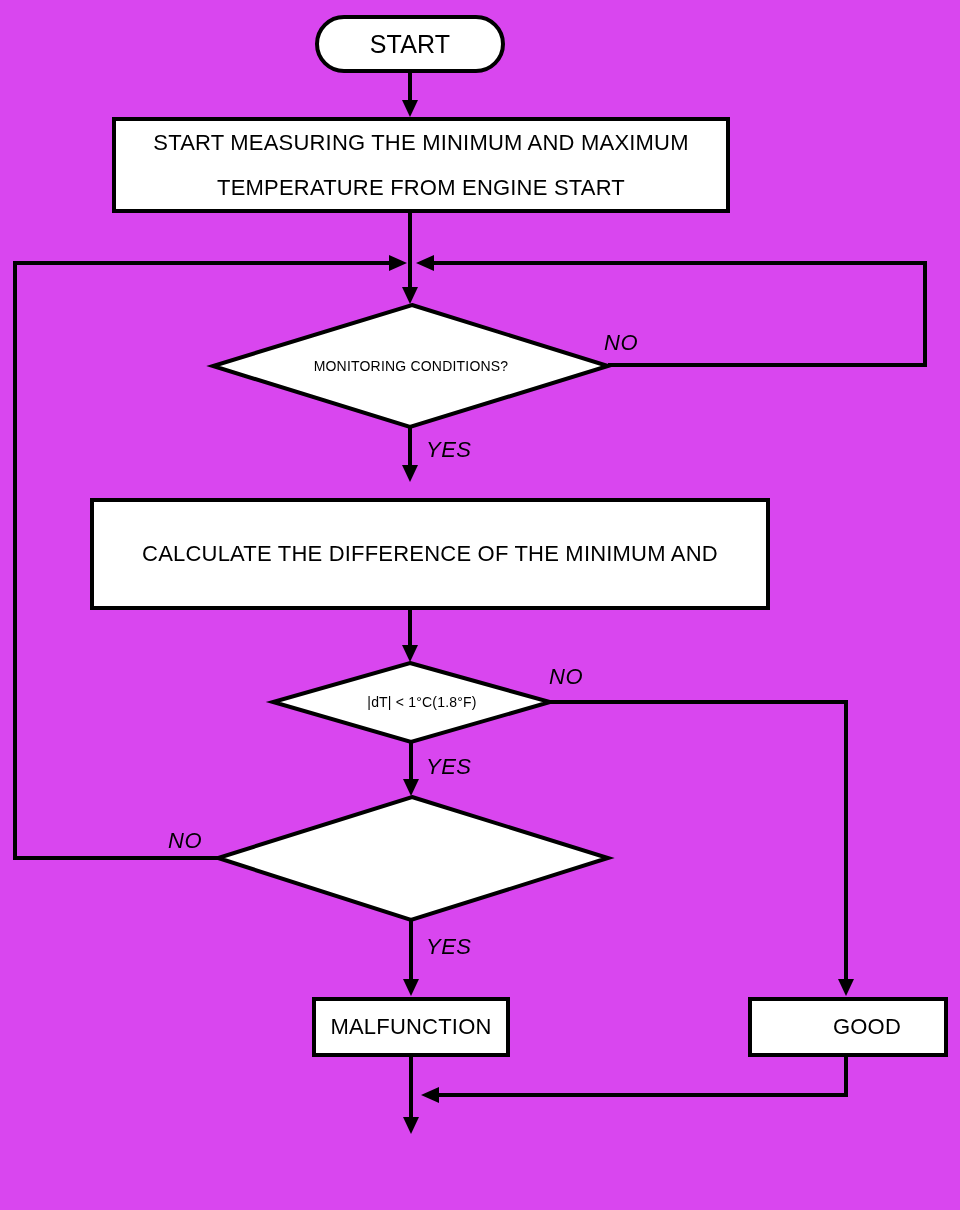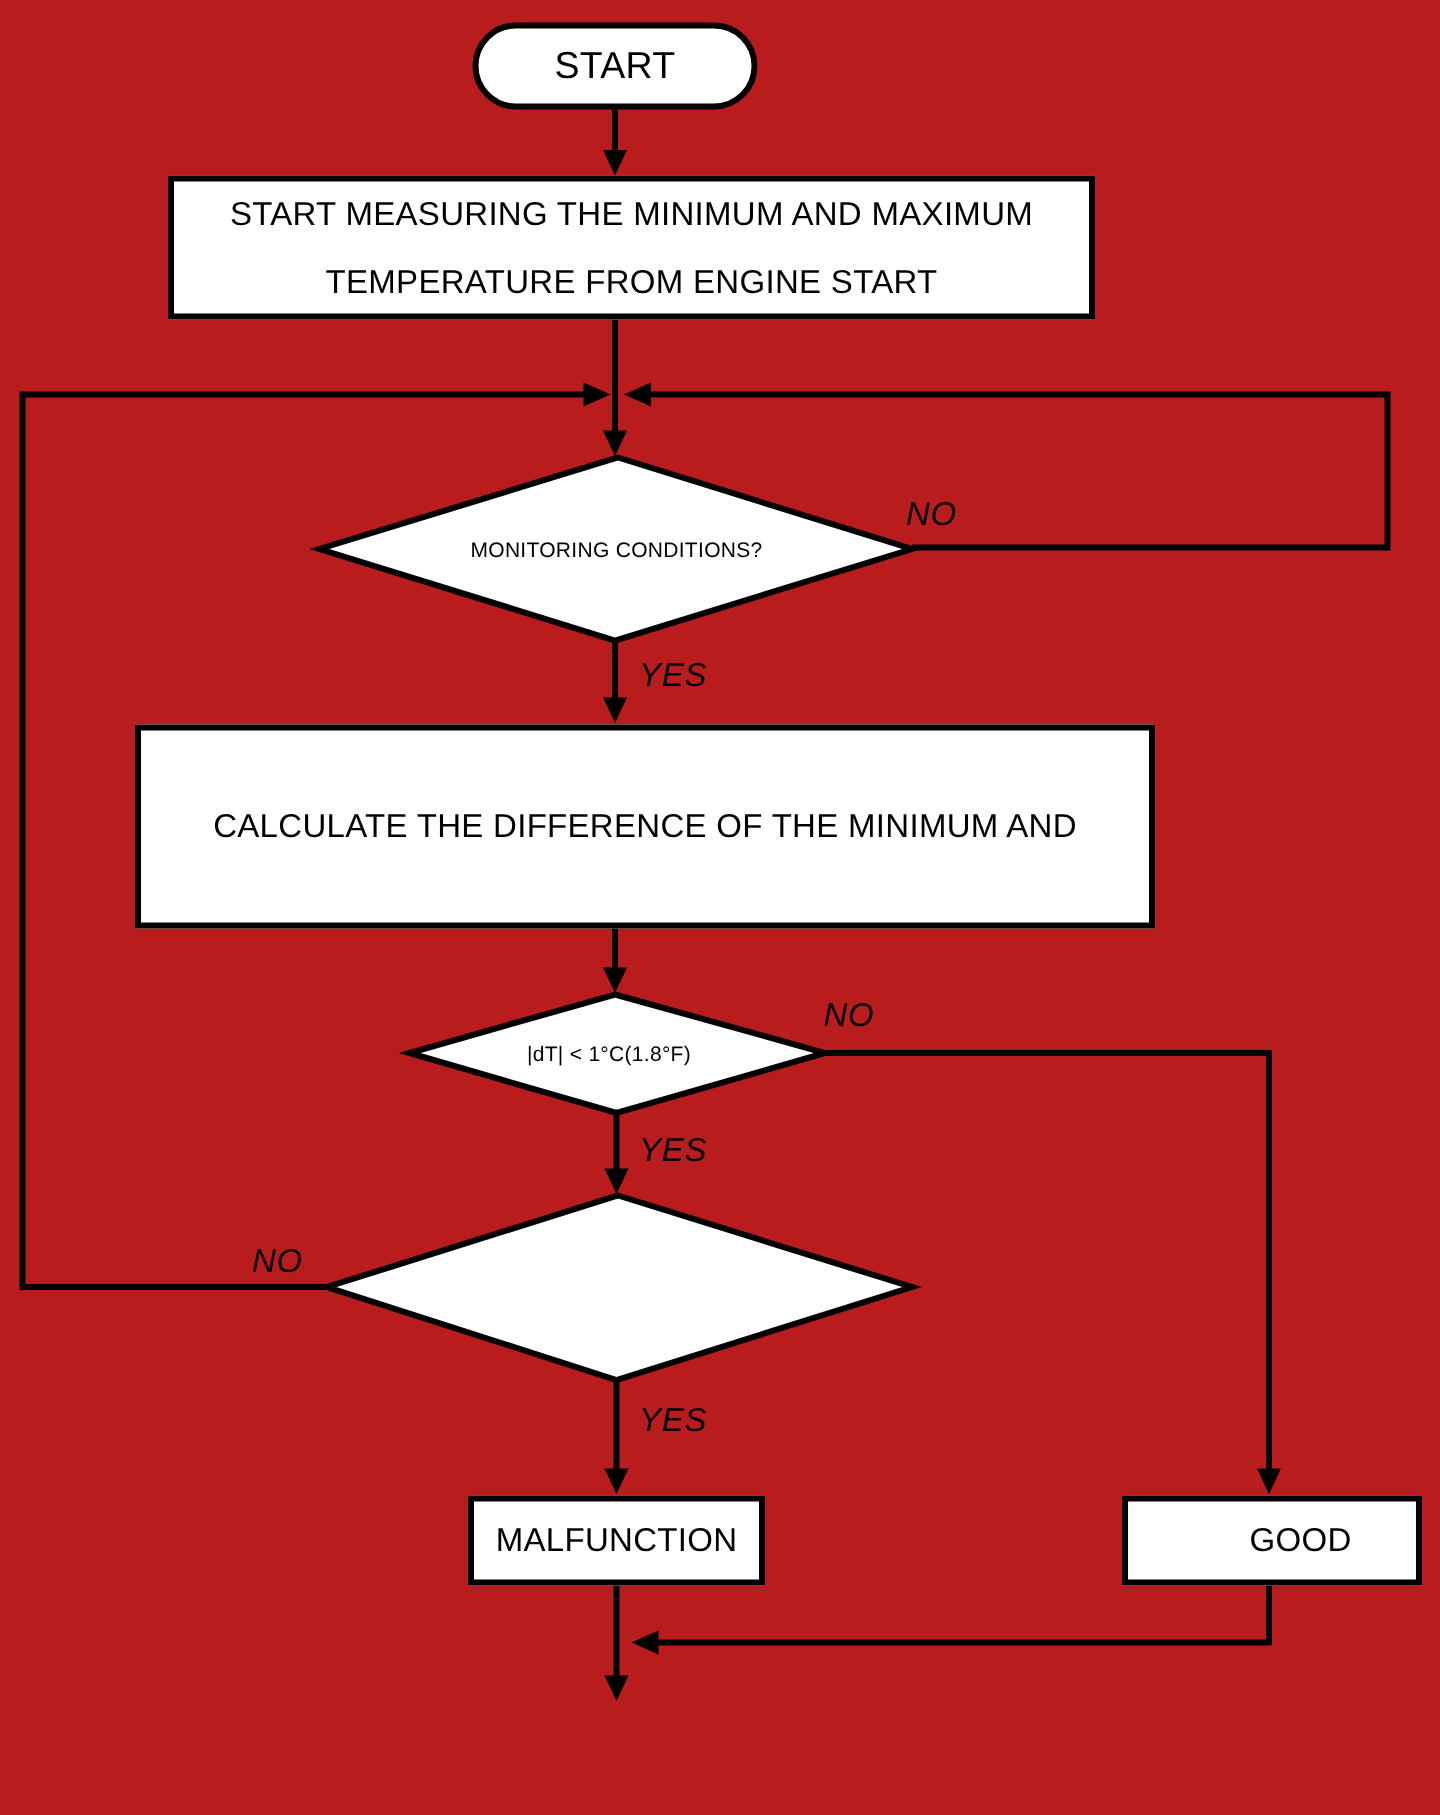--- a/index.html
+++ b/index.html
@@ -4,21 +4,21 @@
 <style>
   html, body {
     margin: 0;
     padding: 0;
     background: #ffffff;
   }
   .canvas {
     position: relative;
     width: 960px;
     height: 1210px;
-    background: #b91c1c;
+    background: #d946ef;
     font-family: "Liberation Sans", sans-serif;
     color: #000000;
     overflow: hidden;
   }
   .wires {
     position: absolute;
     left: 0;
     top: 0;
     width: 960px;
     height: 1210px;
@@ -56,27 +56,27 @@
   .elabel {
     position: absolute;
     font-size: 22px;
     letter-spacing: 0.5px;
     white-space: nowrap;
     font-style: italic;
   }
   
   #n-start        { left: 315px; top: 15px;   width: 190px; height: 58px; }
   #n-measure      { left: 112px; top: 117px;  width: 618px; height: 96px; gap: 15px; }
-  #n-calculate    { left: 90px;  top: 483px;  width: 680px; height: 136px; }
+  #n-calculate    { left: 90px;  top: 498px;  width: 680px; height: 112px; }
   #n-malfunction  { left: 312px; top: 997px;  width: 198px; height: 60px; }
   #n-good         { left: 748px; top: 997px;  width: 200px; height: 60px; padding-left: 38px; }
   #n-end          { left: 313px; top: 1135px; width: 194px; height: 60px; border-radius: 30px; }
   
   #d-monitoring   { left: 211px; top: 340px; width: 400px; height: 52px; }
-  #d-dtcheck      { left: 256px; top: 676px; width: 300px; height: 52px; }
+  #d-dtcheck      { left: 272px; top: 676px; width: 300px; height: 52px; }
   #d-timer        { left: 212px; top: 832px; width: 400px; height: 52px; }
   
   #l-mon-no    { left: 604px; top: 330px; }
   #l-mon-yes   { left: 426px; top: 437px; }
   #l-dt-no     { left: 549px; top: 664px; }
   #l-dt-yes    { left: 426px; top: 754px; }
   #l-timer-no  { left: 168px; top: 828px; }
   #l-timer-yes { left: 426px; top: 934px; }
 </style>
 </head>

